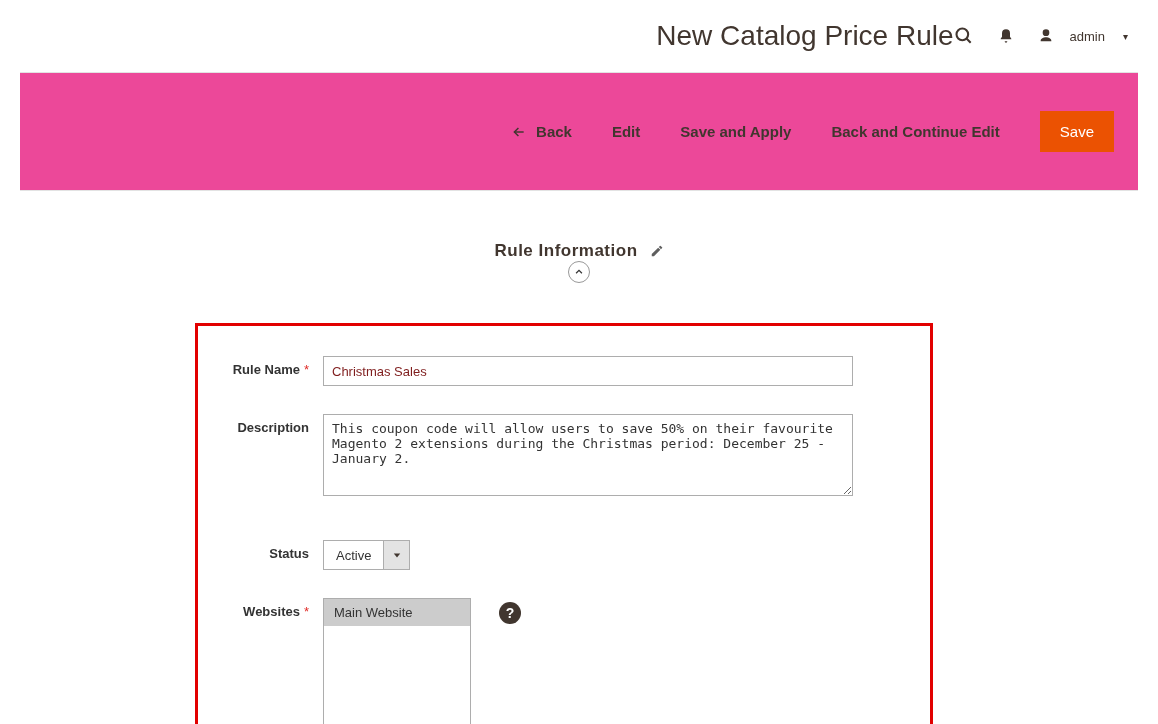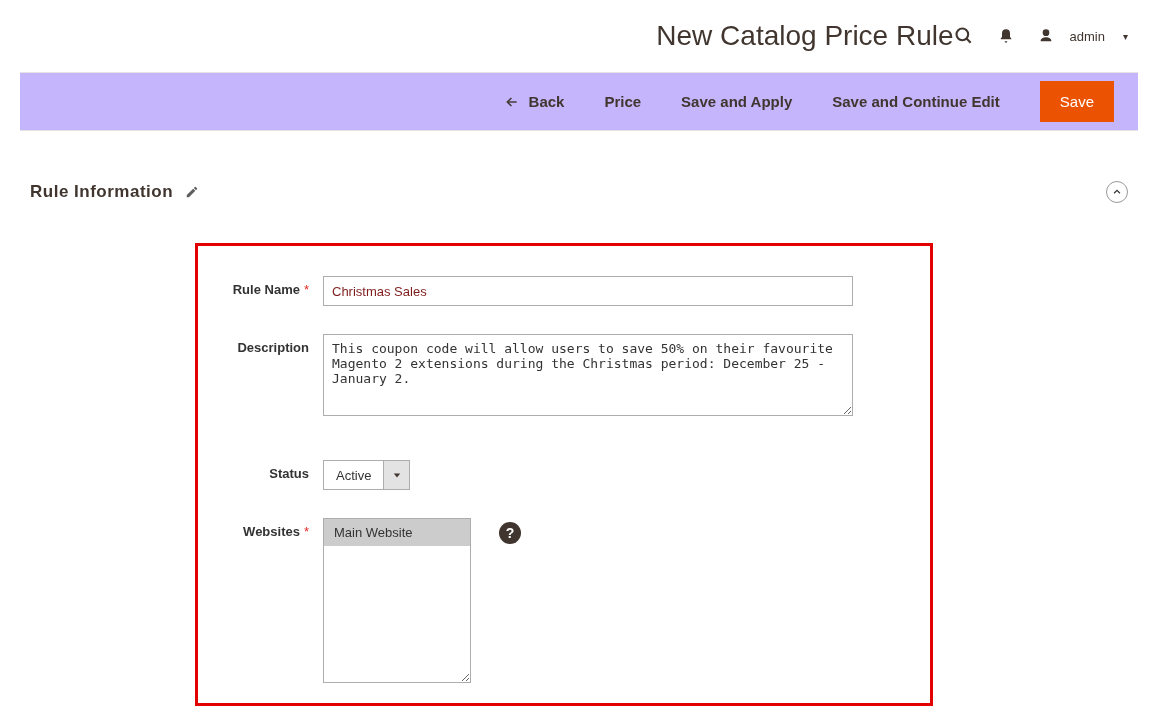--- a/index.html
+++ b/index.html
@@ -9,27 +9,27 @@
 
     
     .top-header { display: flex; justify-content: flex-end; align-items: center; padding: 20px 10px 10px 10px; }
     .page-title { font-size: 28px; font-weight: 400; color: #41362f; }
     .header-icons { display: flex; align-items: center; gap: 24px; }
     .header-icons .icon { cursor: pointer; }
     .admin-block { display: flex; align-items: center; gap: 16px; cursor: pointer; font-size: 13px; color: #41362f; }
     .admin-block .dropdown-caret { font-size: 10px; margin-left: 2px; }
 
     
-    .action-bar { background: #c4b5fd; border-top: 1px solid #e3e3e3; border-bottom: 1px solid #e3e3e3; margin-top: 10px; padding: 8px 24px; display: flex; justify-content: flex-end; align-items: center; gap: 40px; }
+    .action-bar { background: #ec4899; border-top: 1px solid #e3e3e3; border-bottom: 1px solid #e3e3e3; margin-top: 10px; padding: 38px 24px; display: flex; justify-content: flex-end; align-items: center; gap: 40px; }
     .action-bar button { font-family: inherit; font-size: 15px; border: none; background: transparent; color: #41362f; cursor: pointer; font-weight: 600; }
     .action-bar .back-btn { display: flex; align-items: center; gap: 8px; }
     .action-bar .save-btn { background: #eb5202; color: #fff; padding: 12px 20px; font-weight: 400; }
 
     
-    .section-header { display: flex; justify-content: space-between; align-items: center; margin-top: 50px; padding: 0 10px; }
+    .section-header { display: flex; justify-content: space-between; align-items: center; margin-top: 50px; padding: 0 10px; flex-direction: column; }
     .section-title { font-size: 17px; font-weight: 600; color: #41362f; letter-spacing: .5px; display: flex; align-items: center; gap: 12px; }
     .collapse-toggle { width: 22px; height: 22px; border: 1px solid #999; border-radius: 50%; display: flex; align-items: center; justify-content: center; cursor: pointer; font-size: 11px; }
 
     
     .form-area { border: 3px solid #e20000; margin: 40px auto 40px 175px; width: 738px; padding: 30px 20px 20px 20px; }
 
     .form-row { display: flex; align-items: flex-start; margin-bottom: 28px; }
     .form-label-col { width: 105px; text-align: right; padding-right: 14px; padding-top: 6px; font-size: 13px; font-weight: 600; color: #333; }
     .form-label-col .req { color: #e02b27; margin-left: 4px; font-weight: 400; }
     .form-input-col { flex: 0 0 auto; }
@@ -79,23 +79,23 @@
   </div>
 
   <div class="action-bar">
     <button class="back-btn">
       <svg width="18" height="14" viewBox="0 0 24 24" fill="none" stroke="#41362f" stroke-width="2.5">
           <line x1="20" y1="12" x2="4" y2="12"></line>
           <polyline points="11 5 4 12 11 19"></polyline>
         </svg>
       <span>Back</span>
     </button>
-    <button>Price</button>
+    <button>Edit</button>
     <button>Save and Apply</button>
-    <button>Save and Continue Edit</button>
+    <button>Back and Continue Edit</button>
     <button class="save-btn">Save</button>
   </div>
 
   <div class="section-header">
     <div class="section-title">
       <span>Rule Information</span>
       <span>
         <svg width="14" height="14" viewBox="0 0 24 24" fill="#5e5e5e">
             <path d="M3 17.25V21h3.75l11-11-3.75-3.75-11 11zM20.7 7.04a1 1 0 0 0 0-1.41l-2.34-2.34a1 1 0 0 0-1.41 0l-1.83 1.83 3.75 3.75 1.83-1.83z"></path>
           </svg>

